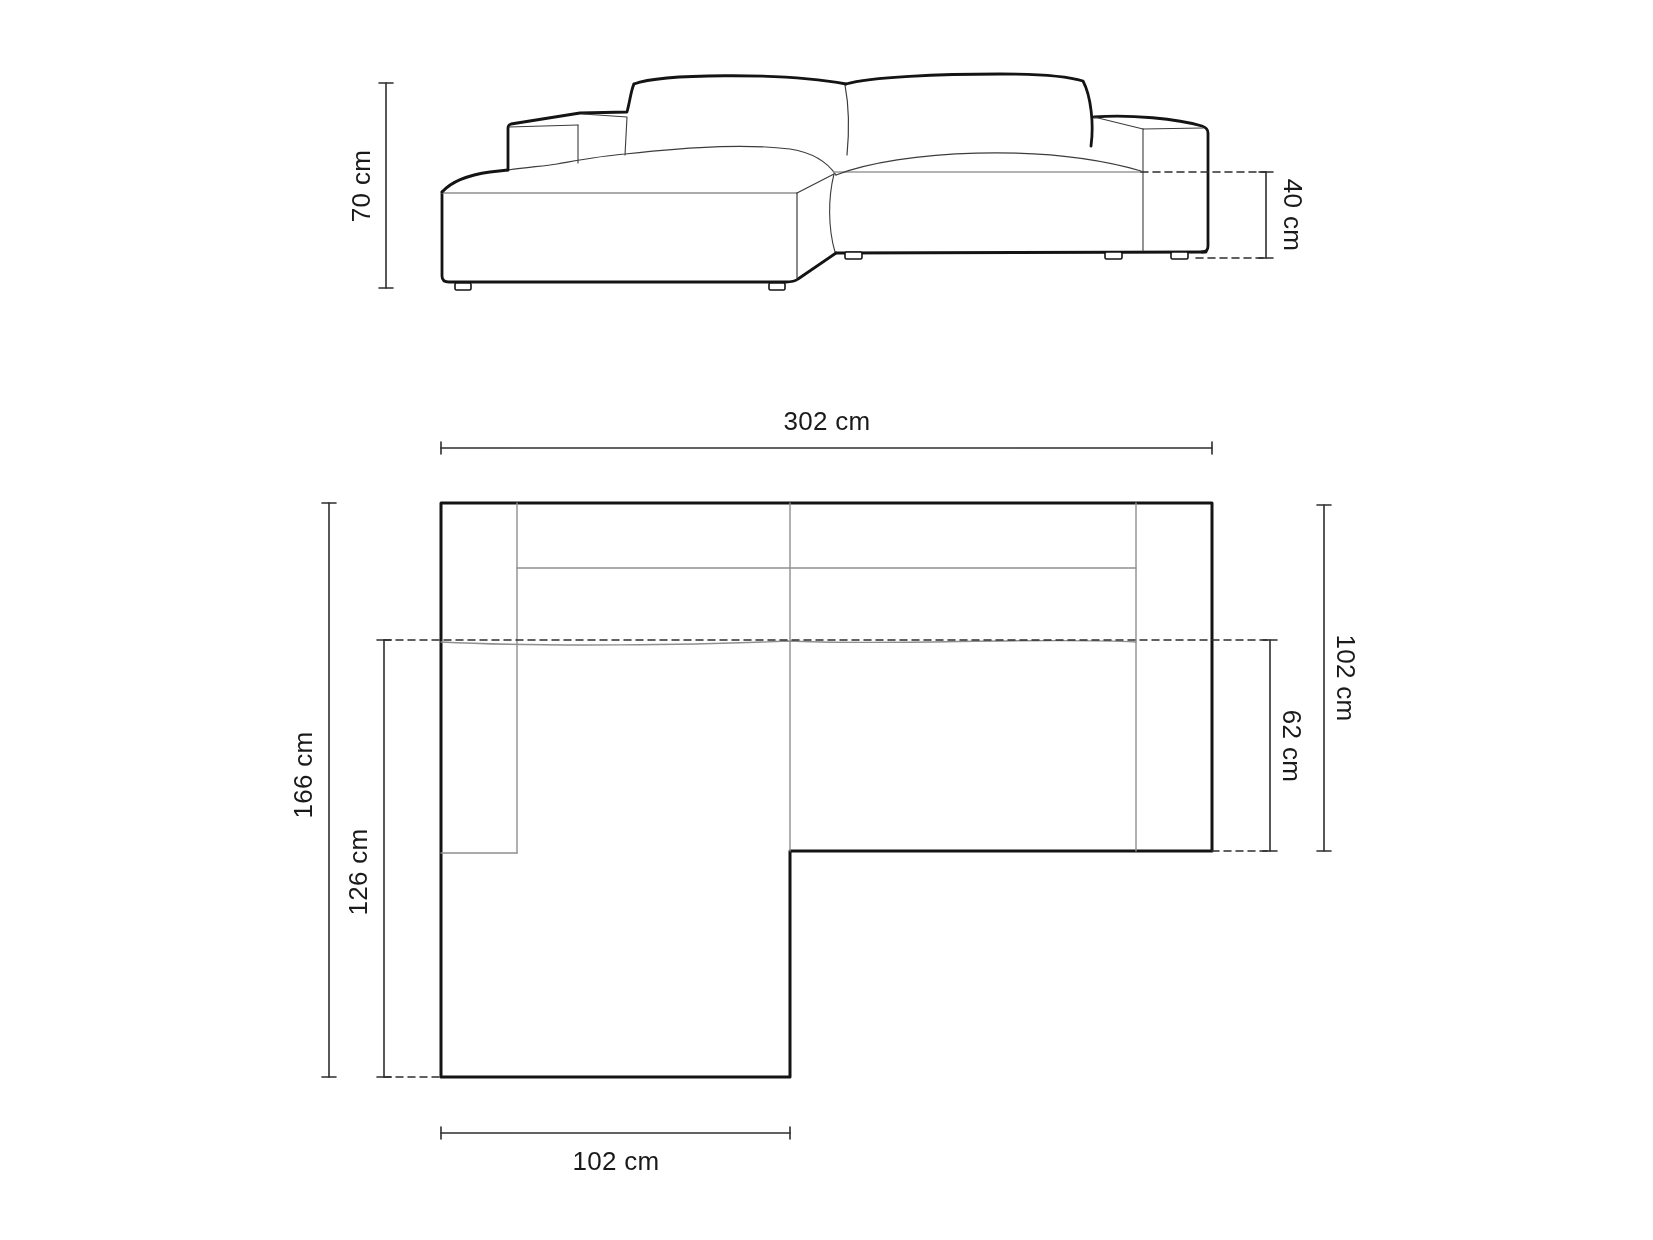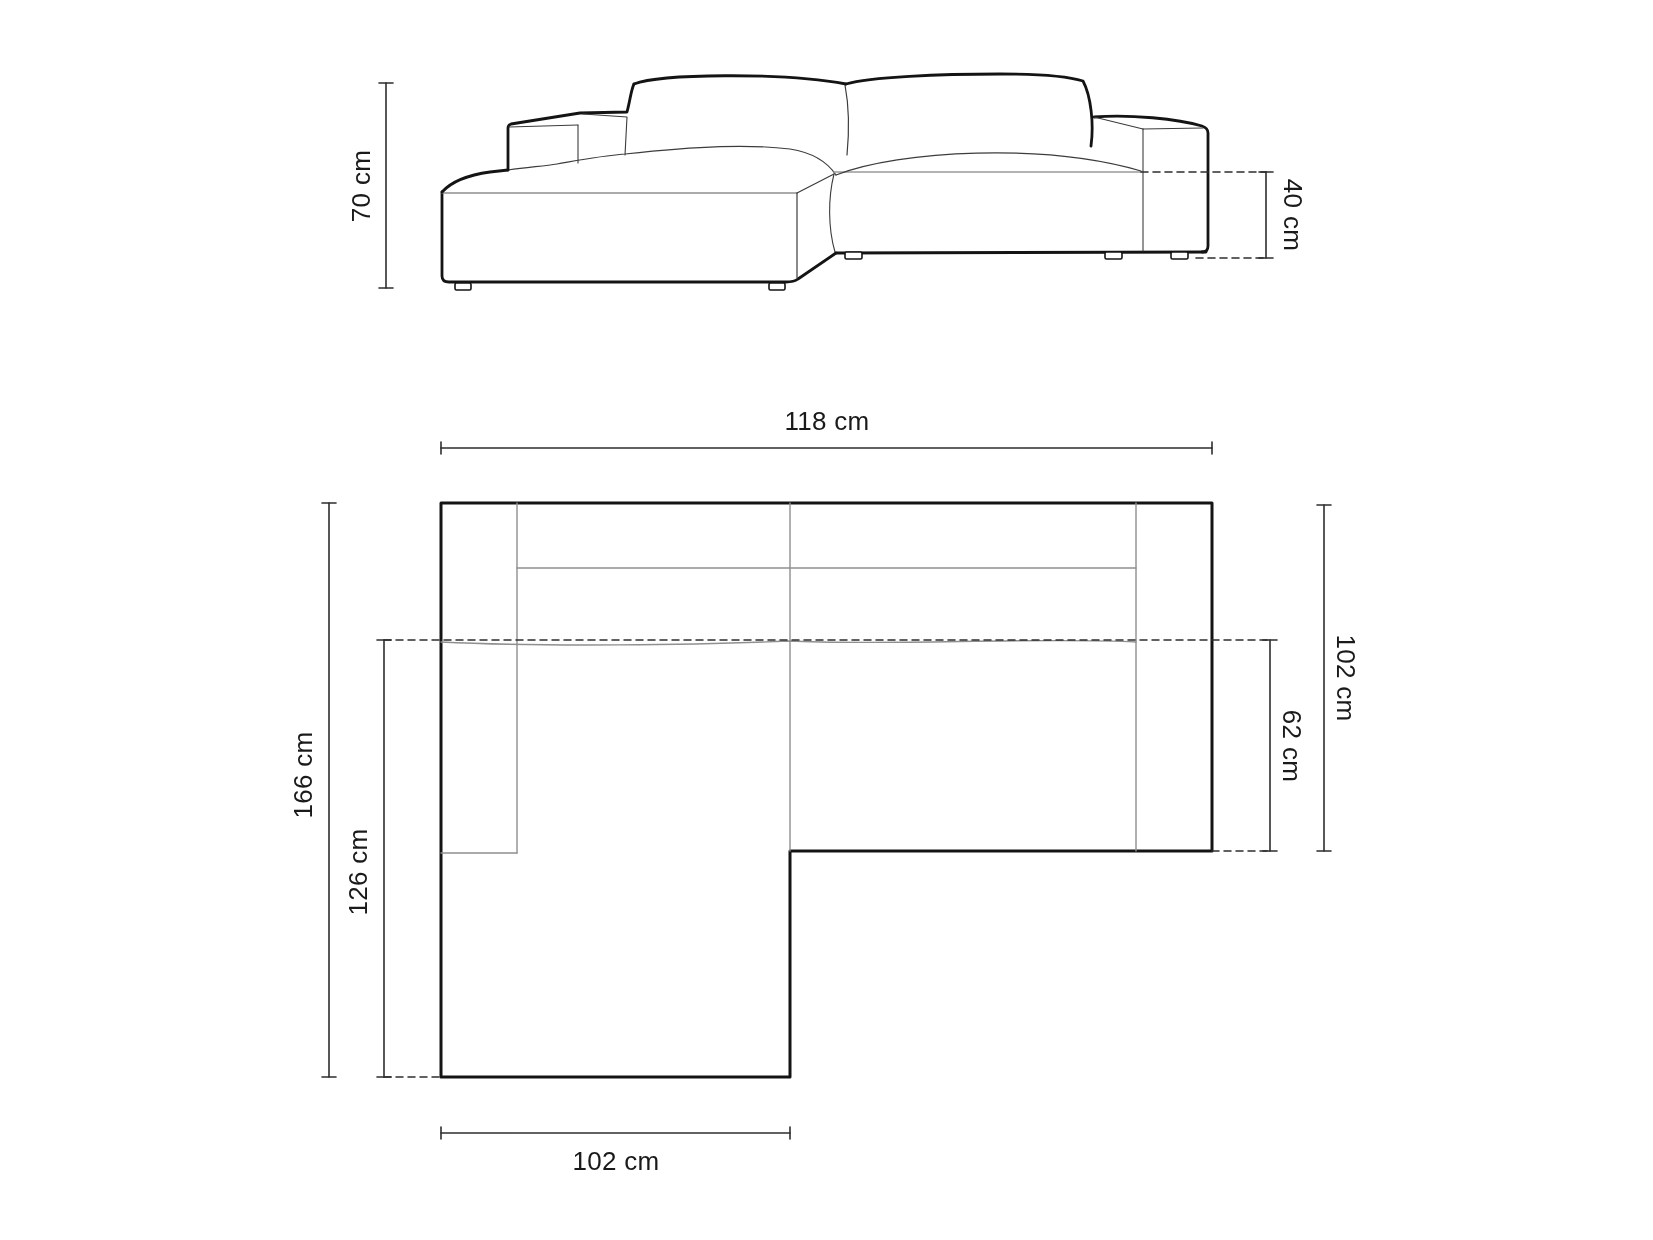--- a/index.html
+++ b/index.html
@@ -140,21 +140,21 @@
         <path d="M441,1127 L441,1139"></path>
         <path d="M790,1127 L790,1139"></path>
       </g>
     </g>
   </svg>
 
   <div class="dim-label rot-left" style="left:361px;  top:186px;">70 cm</div>
 
   <div class="dim-label rot-right" style="left:1293px; top:215px;">40 cm</div>
 
-  <div class="dim-label" style="left:827px;  top:421px;">118 cm</div>
+  <div class="dim-label" style="left:827px;  top:421px;">302 cm</div>
 
   <div class="dim-label rot-left" style="left:303px;  top:775px;">166 cm</div>
 
   <div class="dim-label rot-left" style="left:358px;  top:872px;">126 cm</div>
 
   <div class="dim-label rot-right" style="left:1346px; top:678px;">102 cm</div>
 
   <div class="dim-label rot-right" style="left:1292px; top:746px;">62 cm</div>
 
   <div class="dim-label" style="left:616px;  top:1161px;">102 cm</div>

